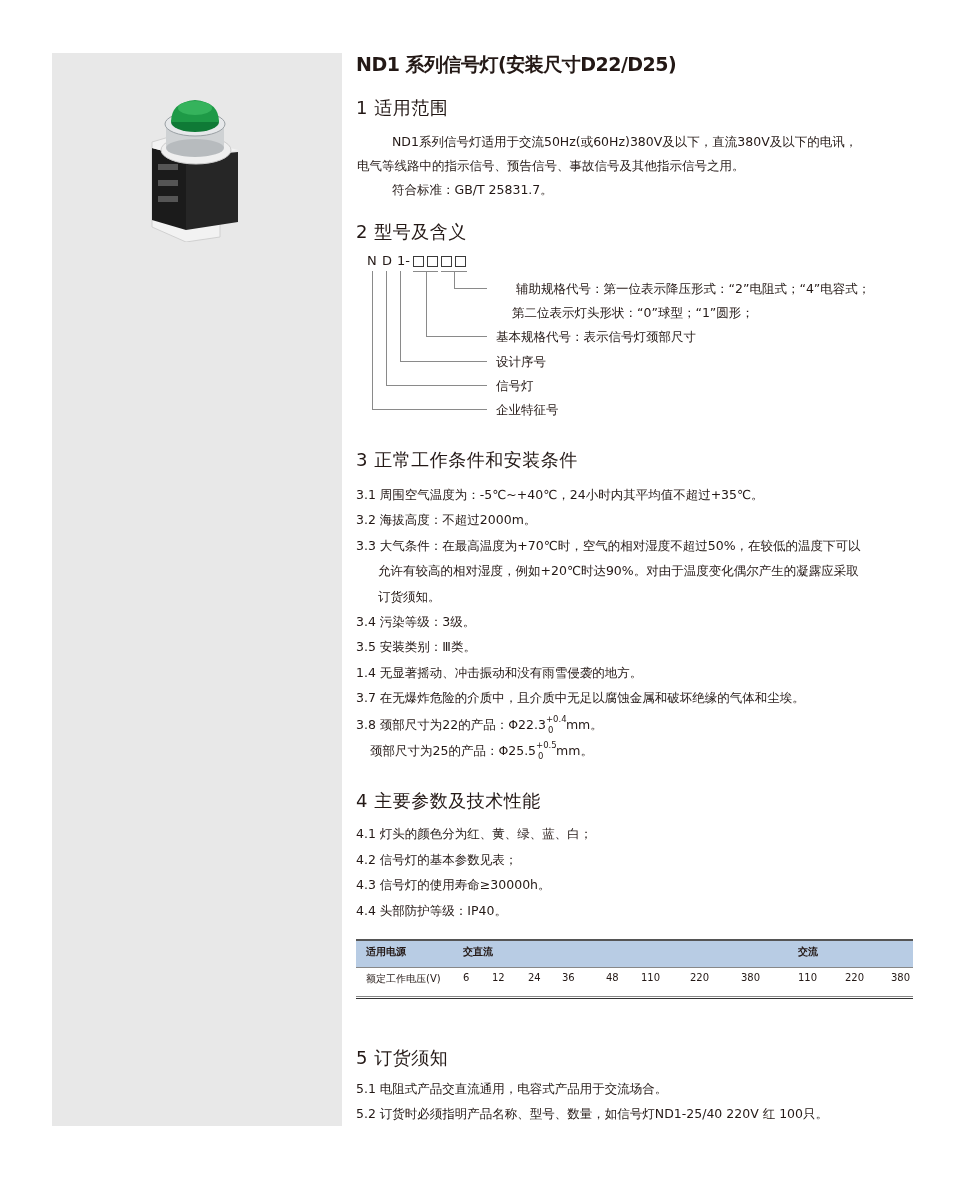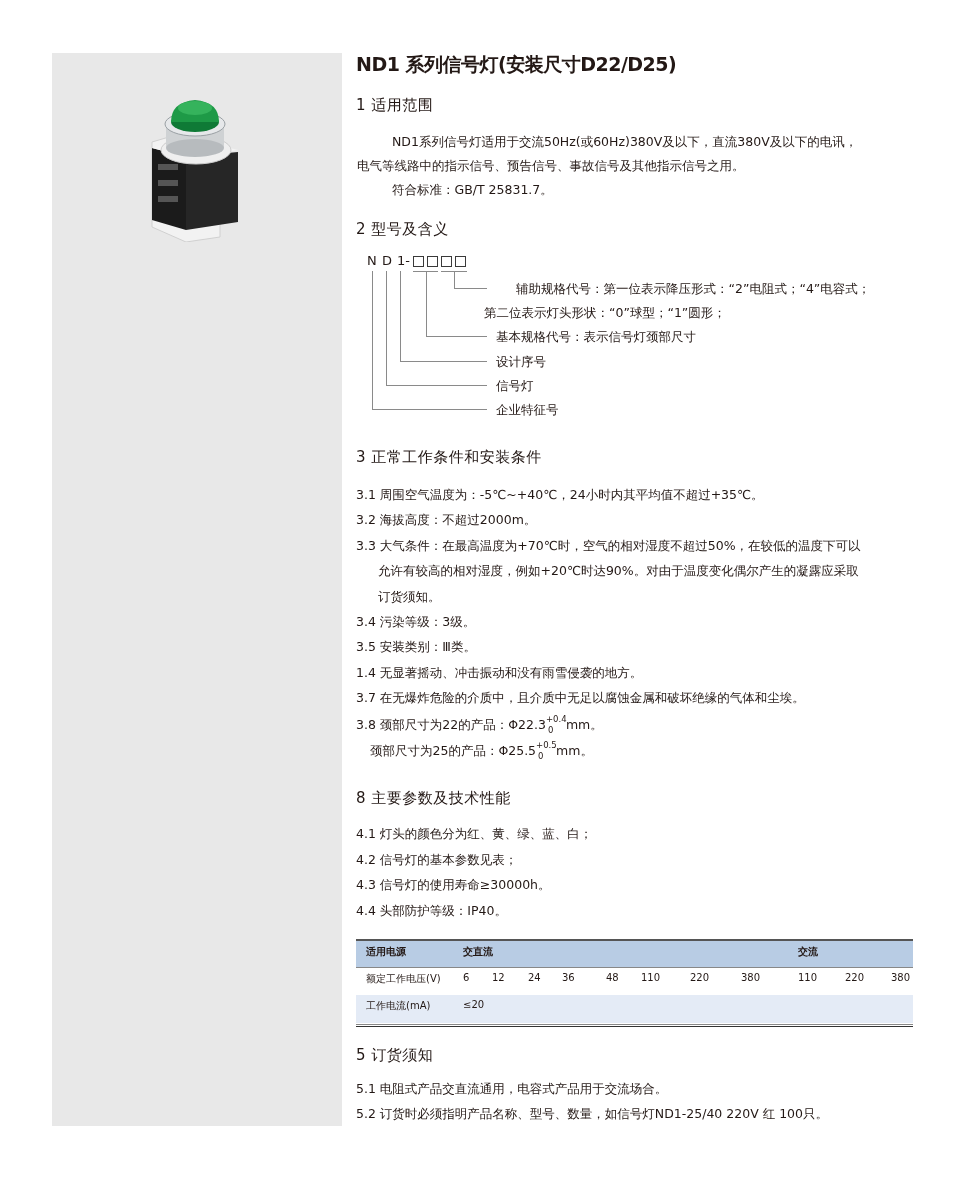--- a/index.html
+++ b/index.html
@@ -6,21 +6,21 @@
   html, body { width: 970px; height: 1184px; background: #ffffff; }
   body { position: relative; font-family: "DejaVu Sans", "Liberation Sans", sans-serif; color: #231815; overflow: hidden; }
 
   .left-panel { position: absolute; left: 52px; top: 53px; width: 290px; height: 1073px; background: #e8e8e8; }
 
   
   .product { position: absolute; left: 138px; top: 92px; width: 135px; height: 150px; }
 
   .doc-title { position: absolute; left: 356px; top: 52px; font-size: 19px; font-weight: bold; letter-spacing: -0.5px; white-space: nowrap; }
 
-  .h2 { position: absolute; left: 356px; font-size: 15px; font-weight: normal; white-space: nowrap; letter-spacing: 0.5px; }
+  .h2 { position: absolute; left: 356px; font-size: 18px; font-weight: normal; white-space: nowrap; letter-spacing: 0.5px; }
 
   .p { position: absolute; font-size: 12.5px; white-space: nowrap; line-height: 16px; }
 
   .sup { position: relative; display: inline-block; width: 16px; height: 16px; vertical-align: top; }
   .sup .up { position: absolute; left: 0; top: -6px; font-size: 8.5px; }
   .sup .dn { position: absolute; left: 2px; top: 5px; font-size: 8.5px; }
 
   
   .code { position: absolute; top: 253px; font-size: 13px; }
   .box { position: absolute; top: 256px; width: 11px; height: 11px; border: 1px solid #3a3a3a; }
@@ -93,21 +93,21 @@
   <div class="ln" style="left:400px;top:271px;width:1px;height:91px"></div>
   <div class="ln" style="left:400px;top:361px;width:87px;height:1px"></div>
 
   <div class="ln" style="left:386px;top:271px;width:1px;height:115px"></div>
   <div class="ln" style="left:386px;top:385px;width:101px;height:1px"></div>
 
   <div class="ln" style="left:372px;top:271px;width:1px;height:139px"></div>
   <div class="ln" style="left:372px;top:409px;width:115px;height:1px"></div>
 
   <div class="p" style="left:516px;top:281px">辅助规格代号：第一位表示降压形式：“2”电阻式；“4”电容式；</div>
-  <div class="p" style="left:484px;top:305px">第二位表示灯头形状：“0”球型；“1”圆形；</div>
+  <div class="p" style="left:512px;top:305px">第二位表示灯头形状：“0”球型；“1”圆形；</div>
   <div class="p" style="left:496px;top:329px">基本规格代号：表示信号灯颈部尺寸</div>
   <div class="p" style="left:496px;top:354px">设计序号</div>
   <div class="p" style="left:496px;top:378px">信号灯</div>
   <div class="p" style="left:496px;top:402px">企业特征号</div>
 </div>
 
 <div class="h2" style="top:448px">3 正常工作条件和安装条件</div>
 <div class="p" style="left:356px;top:487px">3.1 周围空气温度为：-5℃~+40℃，24小时内其平均值不超过+35℃。</div>
 <div class="p" style="left:356px;top:512px">3.2 海拔高度：不超过2000m。</div>
 <div class="p" style="left:356px;top:538px">3.3 大气条件：在最高温度为+70℃时，空气的相对湿度不超过50%，在较低的温度下可以</div>
@@ -117,21 +117,21 @@
 <div class="p" style="left:356px;top:639px">3.5 安装类别：Ⅲ类。</div>
 <div class="p" style="left:356px;top:665px">1.4 无显著摇动、冲击振动和没有雨雪侵袭的地方。</div>
 <div class="p" style="left:356px;top:690px">3.7 在无爆炸危险的介质中，且介质中无足以腐蚀金属和破坏绝缘的气体和尘埃。</div>
 <div class="p" style="left:356px;top:717px">
   <span>3.8 颈部尺寸为22的产品：Φ22.3</span><span class="sup"><span class="up">+0.4</span><span class="dn">0</span></span><span> mm。</span>
 </div>
 <div class="p" style="left:370px;top:743px">
   <span>颈部尺寸为25的产品：Φ25.5</span><span class="sup"><span class="up">+0.5</span><span class="dn">0</span></span><span> mm。</span>
 </div>
 
-<div class="h2" style="top:789px">8 主要参数及技术性能</div>
+<div class="h2" style="top:789px">4 主要参数及技术性能</div>
 <div class="p" style="left:356px;top:826px">4.1 灯头的颜色分为红、黄、绿、蓝、白；</div>
 <div class="p" style="left:356px;top:852px">4.2 信号灯的基本参数见表；</div>
 <div class="p" style="left:356px;top:877px">4.3 信号灯的使用寿命≥30000h。</div>
 <div class="p" style="left:356px;top:903px">4.4 头部防护等级：IP40。</div>
 
 <div class="tbl">
   <div class="trow hdr">
     <span class="cell" style="left:10px">适用电源</span>
     <span class="cell" style="left:107px">交直流</span>
     <span class="cell" style="left:442px">交流</span>
@@ -143,22 +143,18 @@
     <span class="cell" style="left:172px">24</span>
     <span class="cell" style="left:206px">36</span>
     <span class="cell" style="left:250px">48</span>
     <span class="cell" style="left:285px">110</span>
     <span class="cell" style="left:334px">220</span>
     <span class="cell" style="left:385px">380</span>
     <span class="cell" style="left:442px">110</span>
     <span class="cell" style="left:489px">220</span>
     <span class="cell" style="left:535px">380</span>
   </div>
-  <div class="trow r3">
-    <span class="cell" style="left:10px">工作电流(mA)</span>
-    <span class="cell" style="left:107px">≤20</span>
-  </div>
   <div class="tbl-bottom"></div>
 </div>
 
 <div class="h2" style="top:1046px">5 订货须知</div>
 <div class="p" style="left:356px;top:1081px">5.1 电阻式产品交直流通用，电容式产品用于交流场合。</div>
 <div class="p" style="left:356px;top:1106px">5.2 订货时必须指明产品名称、型号、数量，如信号灯ND1-25/40 220V 红   100只。</div>
 
 </body></html>

